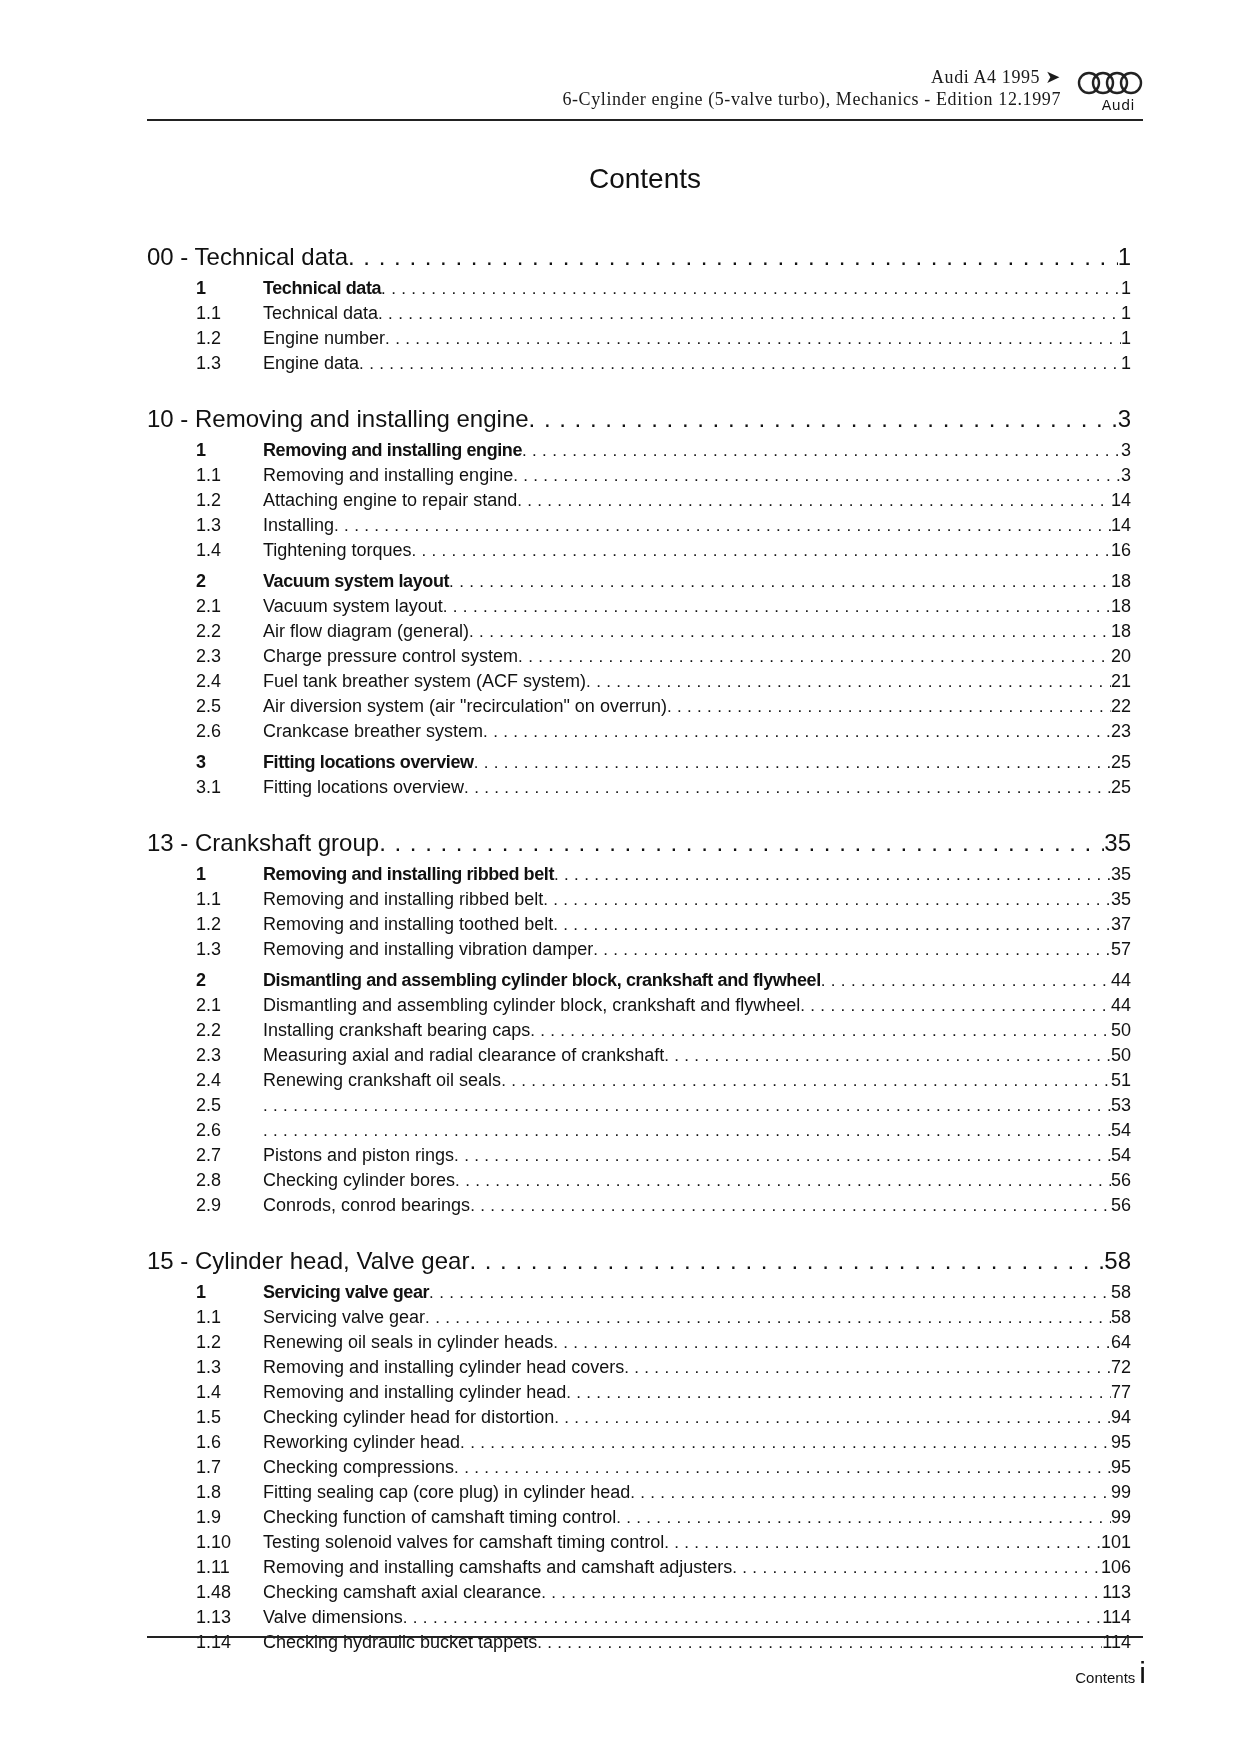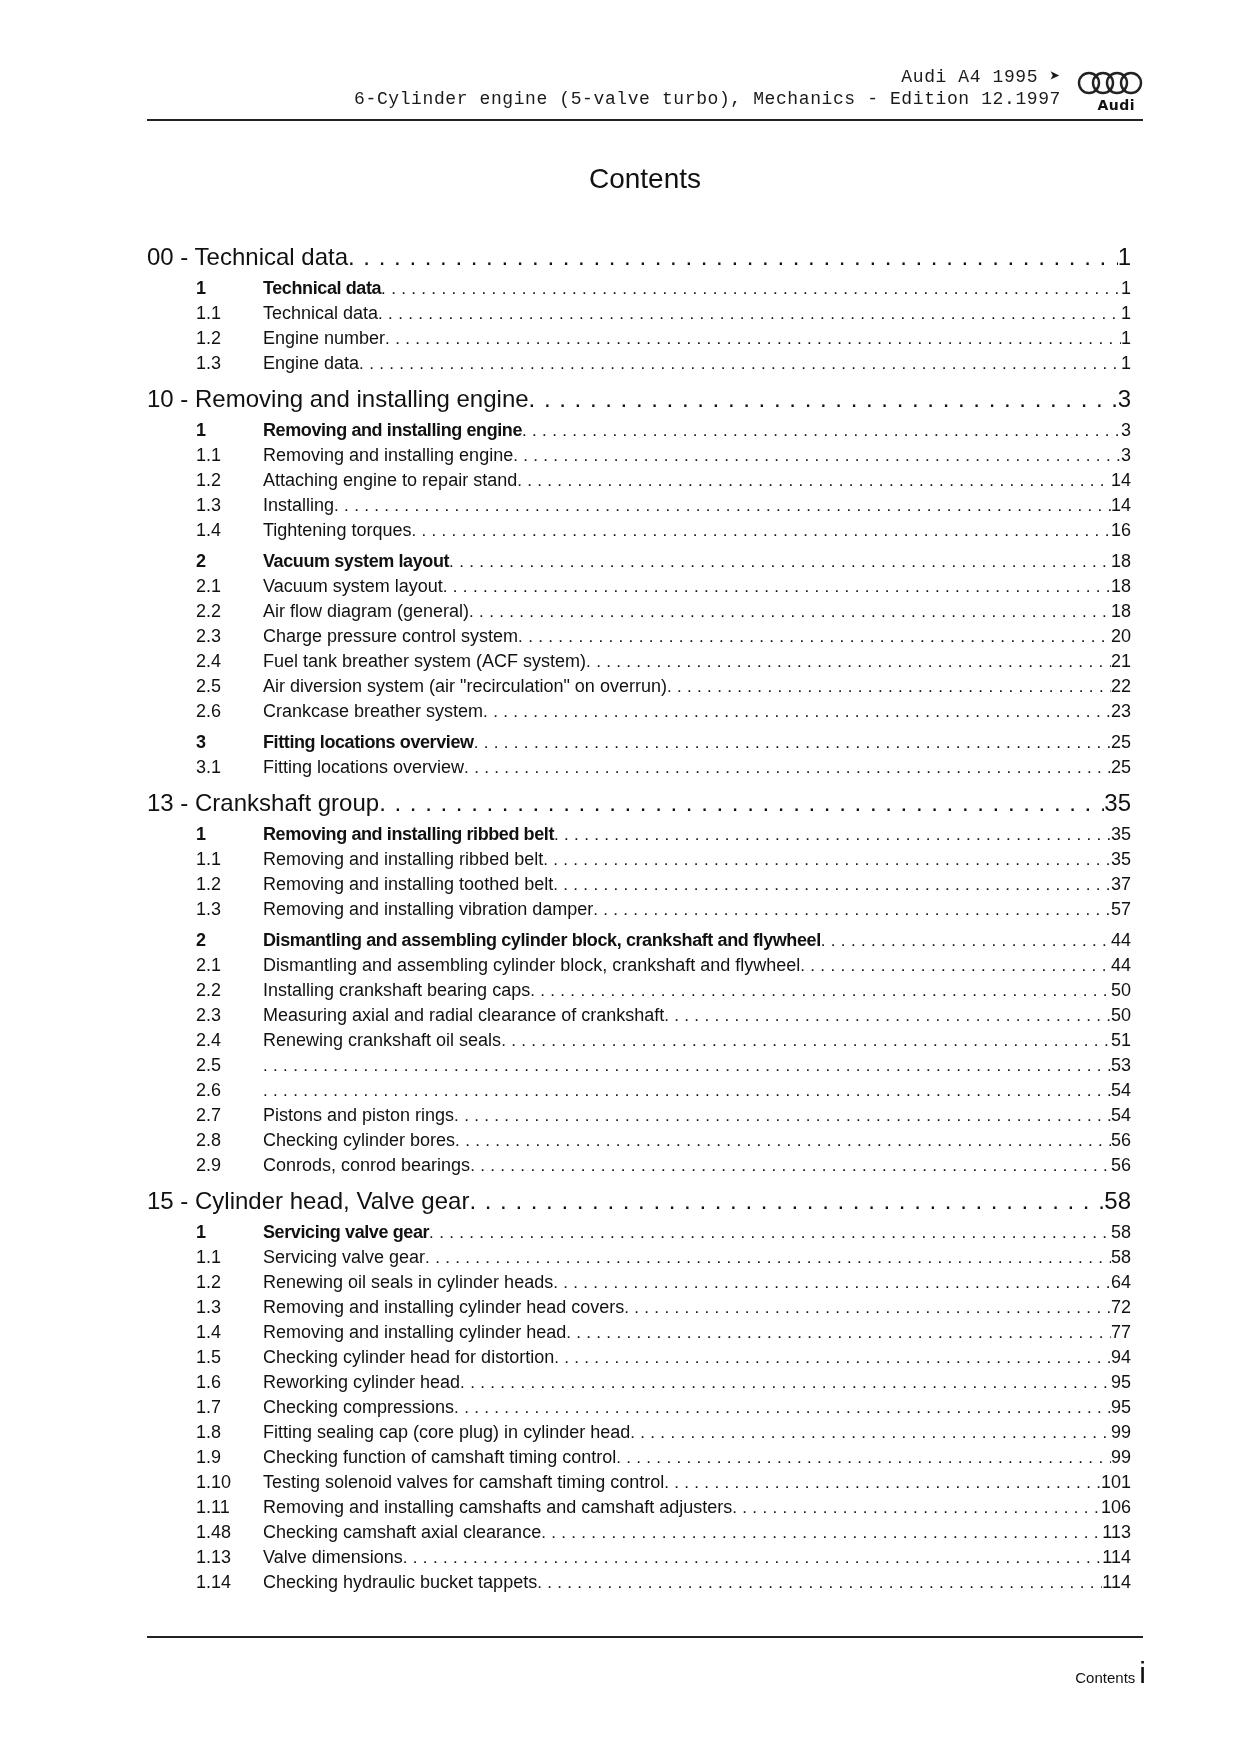--- a/index.html
+++ b/index.html
@@ -1,35 +1,35 @@
 <!DOCTYPE html>
 <html><head>
 <meta charset="utf-8">
 <style>
   html, body { margin: 0; padding: 0; background: #ffffff; }
   body { width: 1240px; height: 1753px; position: relative; overflow: hidden;
          font-family: "Liberation Sans", sans-serif; color: #111; }
   .header { position: absolute; left: 147px; top: 66px; width: 996px; height: 56px; }
   .header-text { position: absolute; right: 82px; top: 0; text-align: right;
-                 font-family: Liberation Mono, monospace; font-size: 18px; letter-spacing: 0.6px; line-height: 22px; color: #1a1a1a; }
+                 font-family: Liberation Serif, serif; font-size: 18px; letter-spacing: 0.6px; line-height: 22px; color: #1a1a1a; }
   .header-line { position: absolute; left: 0; top: 53px; width: 996px; height: 2px; background: #222; }
   .logo { position: absolute; right: 0; top: 5px; width: 66px; height: 44px; }
   .logo svg { display: block; }
   .logo-word { position: absolute; right: 8px; top: 26px; font-family: "DejaVu Sans", sans-serif;
-               font-weight: bold; font-size: 14px; letter-spacing: 0.5px; color: #111; }
+               font-weight: normal; font-size: 14px; letter-spacing: 0.5px; color: #111; }
   .title { position: absolute; left: 0; width: 1290px; top: 163px; text-align: center;
            font-size: 28px; color: #111; }
   .toc { position: absolute; left: 147px; top: 230px; width: 984px; }
   .row { display: flex; align-items: baseline; white-space: nowrap; overflow: hidden; }
   .row .num { flex: none; }
   .row .label { flex: none; }
   .row .dots { flex: 1 1 auto; overflow: hidden; white-space: nowrap; }
   .row .dots::after { content: " . . . . . . . . . . . . . . . . . . . . . . . . . . . . . . . . . . . . . . . . . . . . . . . . . . . . . . . . . . . . . . . . . . . . . . . . . . . . . . . . . . . . . . . . . . . . . . . . . . . . . . . . . . . . . . . . . . . . . . . . . . . . . . . . . . . . . . . . . . . . . . . . . . . . . . . . ."; }
   .row .page { flex: none; text-align: right; }
-  .chapter { font-size: 24px; height: 38px; line-height: 38px; margin-top: 4px; }
+  .chapter { font-size: 24px; height: 38px; line-height: 38px; margin-top: 24px; }
   .chapter:first-child { margin-top: 8px; }
   .chapter .dots { letter-spacing: 1px; }
   .sec { font-size: 18px; height: 25px; line-height: 25px; }
   .sec .num { width: 67px; padding-left: 49px; }
   .sec .dots { font-size: 17px; letter-spacing: 0.3px; }
   .sec.main { margin-top: 6px; }
   .sec.main .label { font-weight: bold; letter-spacing: -0.4px; }
   .sec.main .num { font-weight: bold; }
   .chapter + .sec.main { margin-top: 0; }
   .footer-line { position: absolute; left: 147px; top: 1636px; width: 996px; height: 2px; background: #222; }

